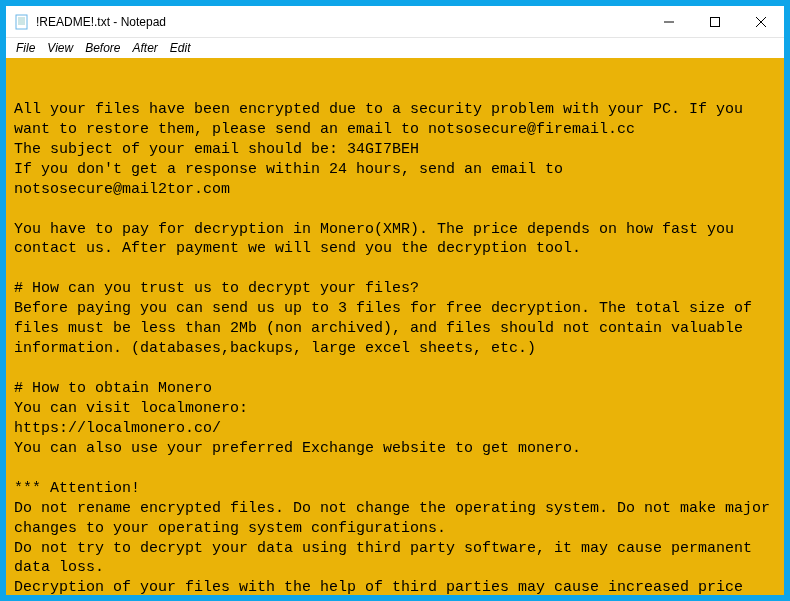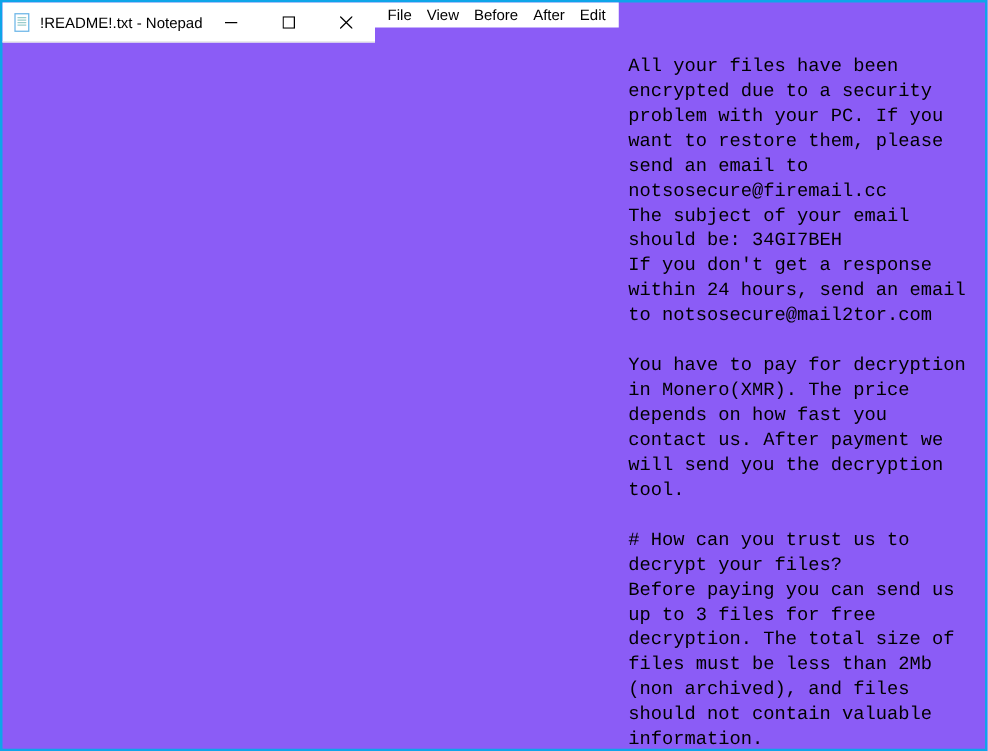--- a/index.html
+++ b/index.html
@@ -11,24 +11,24 @@
       font-family: "Segoe UI", Tahoma, sans-serif;
       background: #fff;
       width: 790px;
       height: 601px;
       overflow: hidden;
       position: relative;
     }
     .window {
       width: 100%;
       height: 100%;
-      background: #8b5cf6;
-      border: 2px solid #0ea5e9;
+      background: #eab308;
+      border: 6px solid #0ea5e9;
       display: flex;
-      flex-direction: row;
+      flex-direction: column;
     }
     .titlebar {
       height: 32px;
       background: #fff;
       display: flex;
       align-items: center;
       padding: 0 0 0 8px;
       border-bottom: 1px solid #e5e5e5;
     }
     .titlebar-icon {
@@ -64,20 +64,21 @@
       background: #fff;
       display: flex;
       align-items: center;
       padding: 0 4px;
       font-size: 12px;
     }
     .menu-item {
       padding: 1px 6px;
       cursor: pointer;
       color: #000;
+      font-style: italic;
     }
     .content {
       flex: 1;
       padding: 2px 8px;
       font-family: Consolas, "Courier New", monospace;
       font-size: 15px;
       line-height: 1.33;
       color: #000;
       white-space: pre-wrap;
       word-wrap: break-word;

